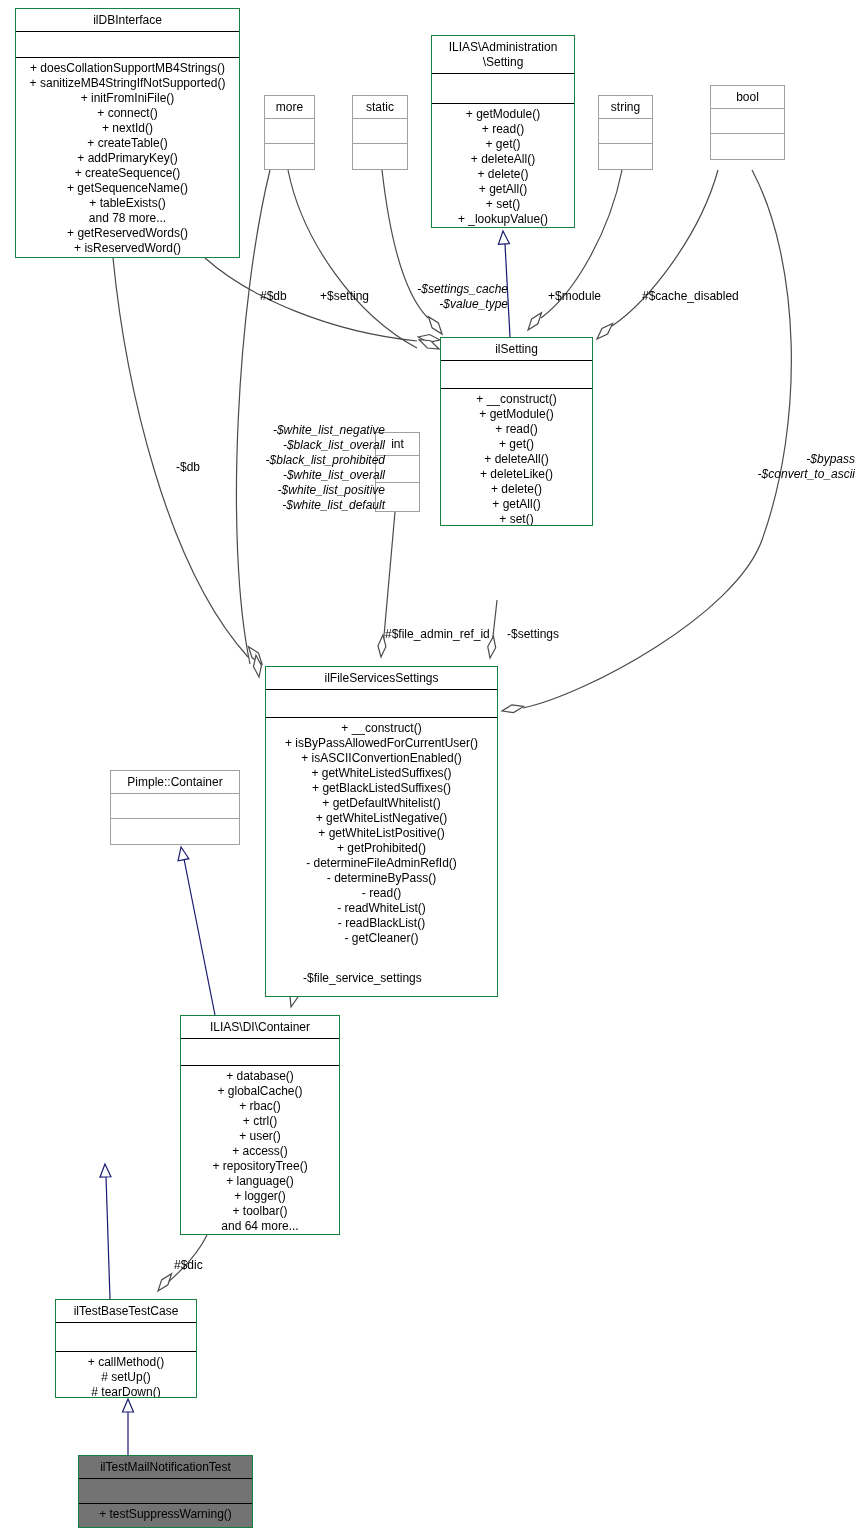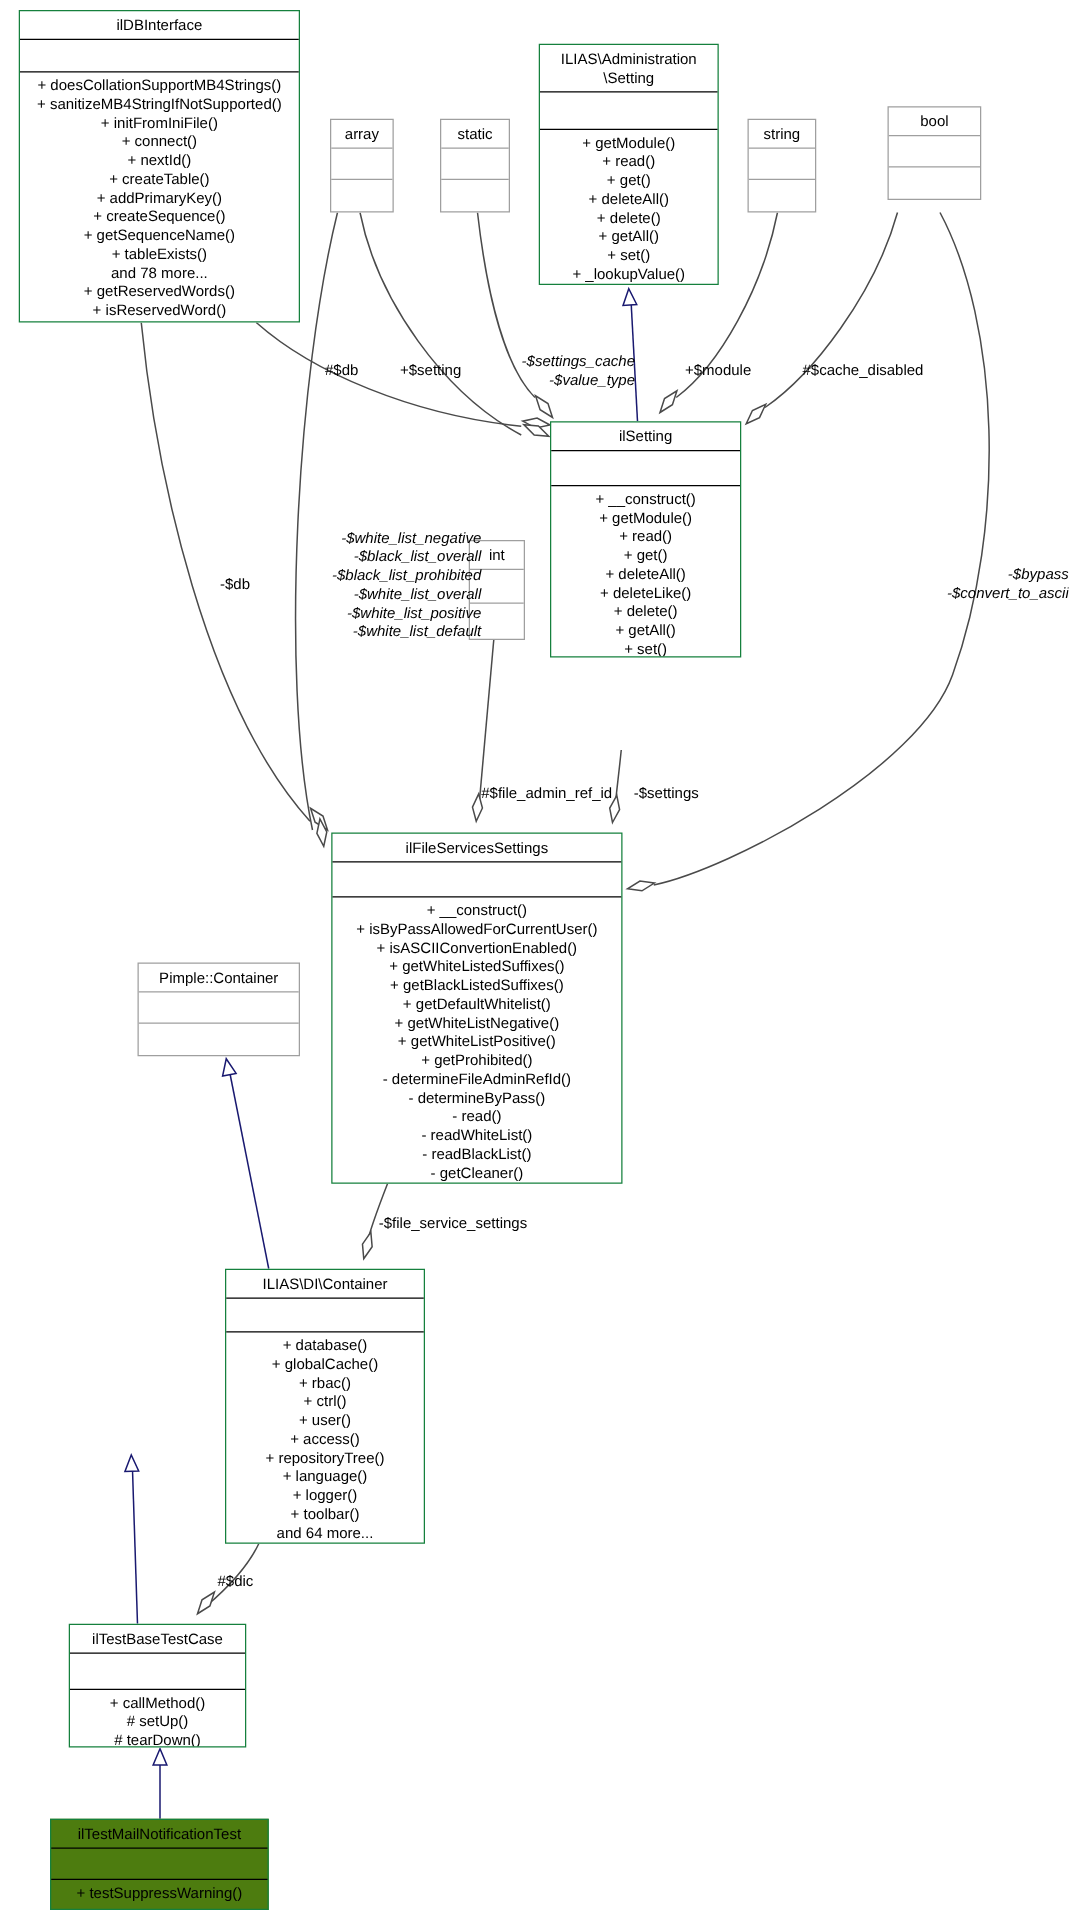--- a/index.html
+++ b/index.html
@@ -18,21 +18,21 @@
     flex:0 0 auto; text-align:center; padding:4px 2px 3px;
     border-bottom:1px solid #000; white-space:pre-line; line-height:15px;
   }
   .uml .a { flex:0 0 auto; border-bottom:1px solid #000; }
   .uml .m {
     flex:1 1 auto; padding:3px 4px; line-height:15px; white-space:pre-line;
     text-align:center; overflow:hidden;
   }
   .uml.typebox { border-color:#9f9f9f; }
   .uml.typebox .t, .uml.typebox .a { border-color:#9f9f9f; }
-  .uml.sel { background:#4d7c0f; }
+  .uml.sel { background:#737373;margin-left:38px; }
   .elabel {
     position:absolute; z-index:3; white-space:pre-line; line-height:15px;
     font-size:12px; color:#000;
   }
   .center { text-align:right;font-style:italic; }
 </style>
 </head>
 <body>
 
 <div class="canvas">
@@ -106,21 +106,21 @@
 + read()
 + get()
 + deleteAll()
 + delete()
 + getAll()
 + set()
 + _lookupValue()</div>
   </div>
 
   <div class="uml typebox" style="left:264px;top:95px;width:51px;height:75px">
-    <div class="t">array</div>
+    <div class="t">more</div>
     <div class="a" style="height:24px"></div>
     <div class="m"></div>
   </div>
 
   <div class="uml typebox" style="left:352px;top:95px;width:56px;height:75px">
     <div class="t">static</div>
     <div class="a" style="height:24px"></div>
     <div class="m"></div>
   </div>
 
@@ -154,21 +154,21 @@
 + _changeValueType()
 + _getLongerSettings()</div>
   </div>
 
   <div class="uml typebox" style="left:375px;top:432px;width:45px;height:80px">
     <div class="t">int</div>
     <div class="a" style="height:26px"></div>
     <div class="m"></div>
   </div>
 
-  <div class="uml" style="left:265px;top:666px;width:233px;height:281px">
+  <div class="uml" style="left:265px;top:666px;width:233px;height:331px">
     <div class="t">ilFileServicesSettings</div>
     <div class="a" style="height:27px"></div>
     <div class="m">+ __construct()
 + isByPassAllowedForCurrentUser()
 + isASCIIConvertionEnabled()
 + getWhiteListedSuffixes()
 + getBlackListedSuffixes()
 + getDefaultWhitelist()
 + getWhiteListNegative()
 + getWhiteListPositive()

